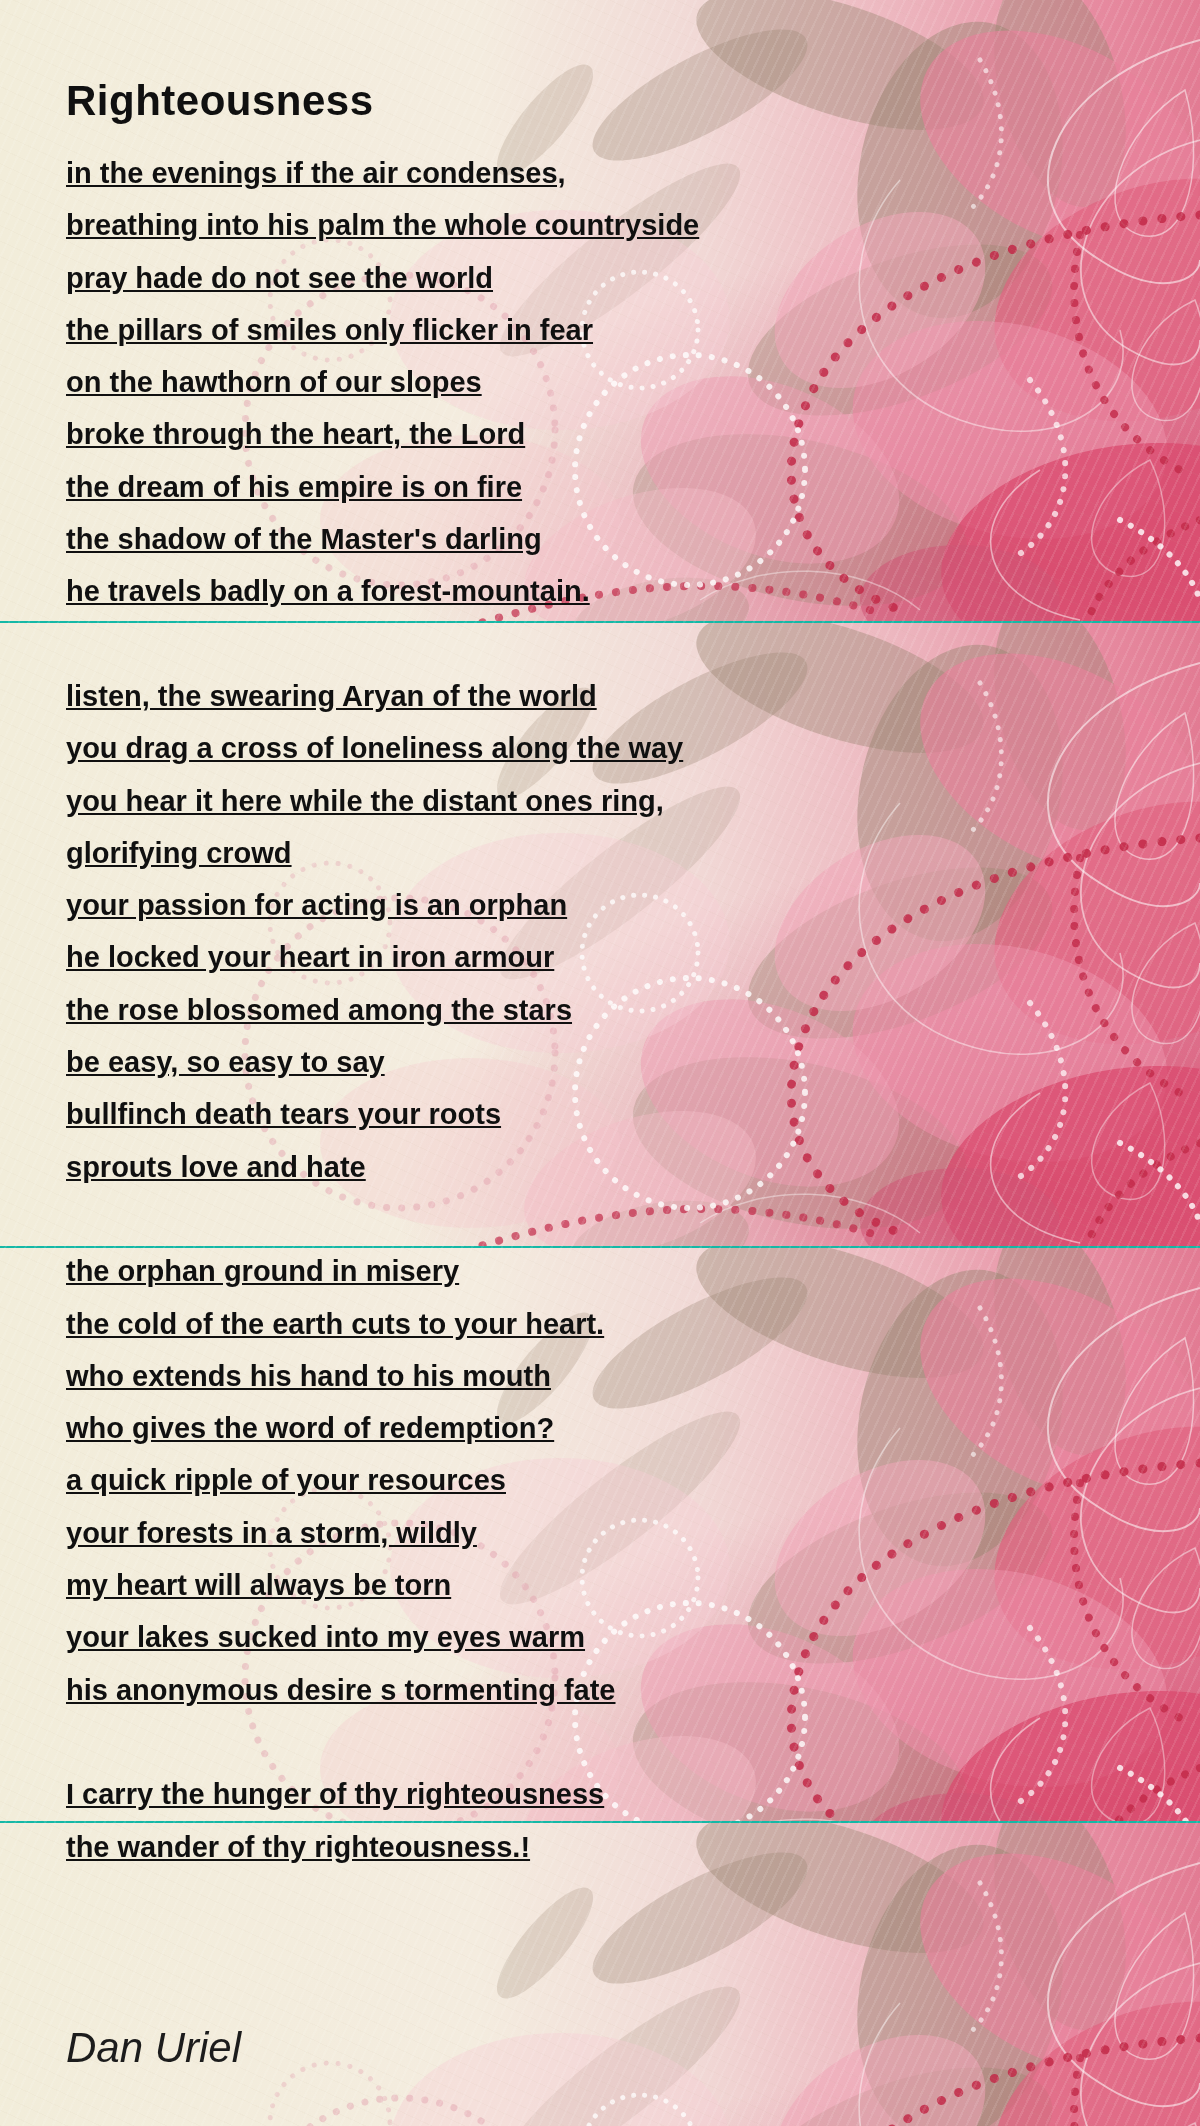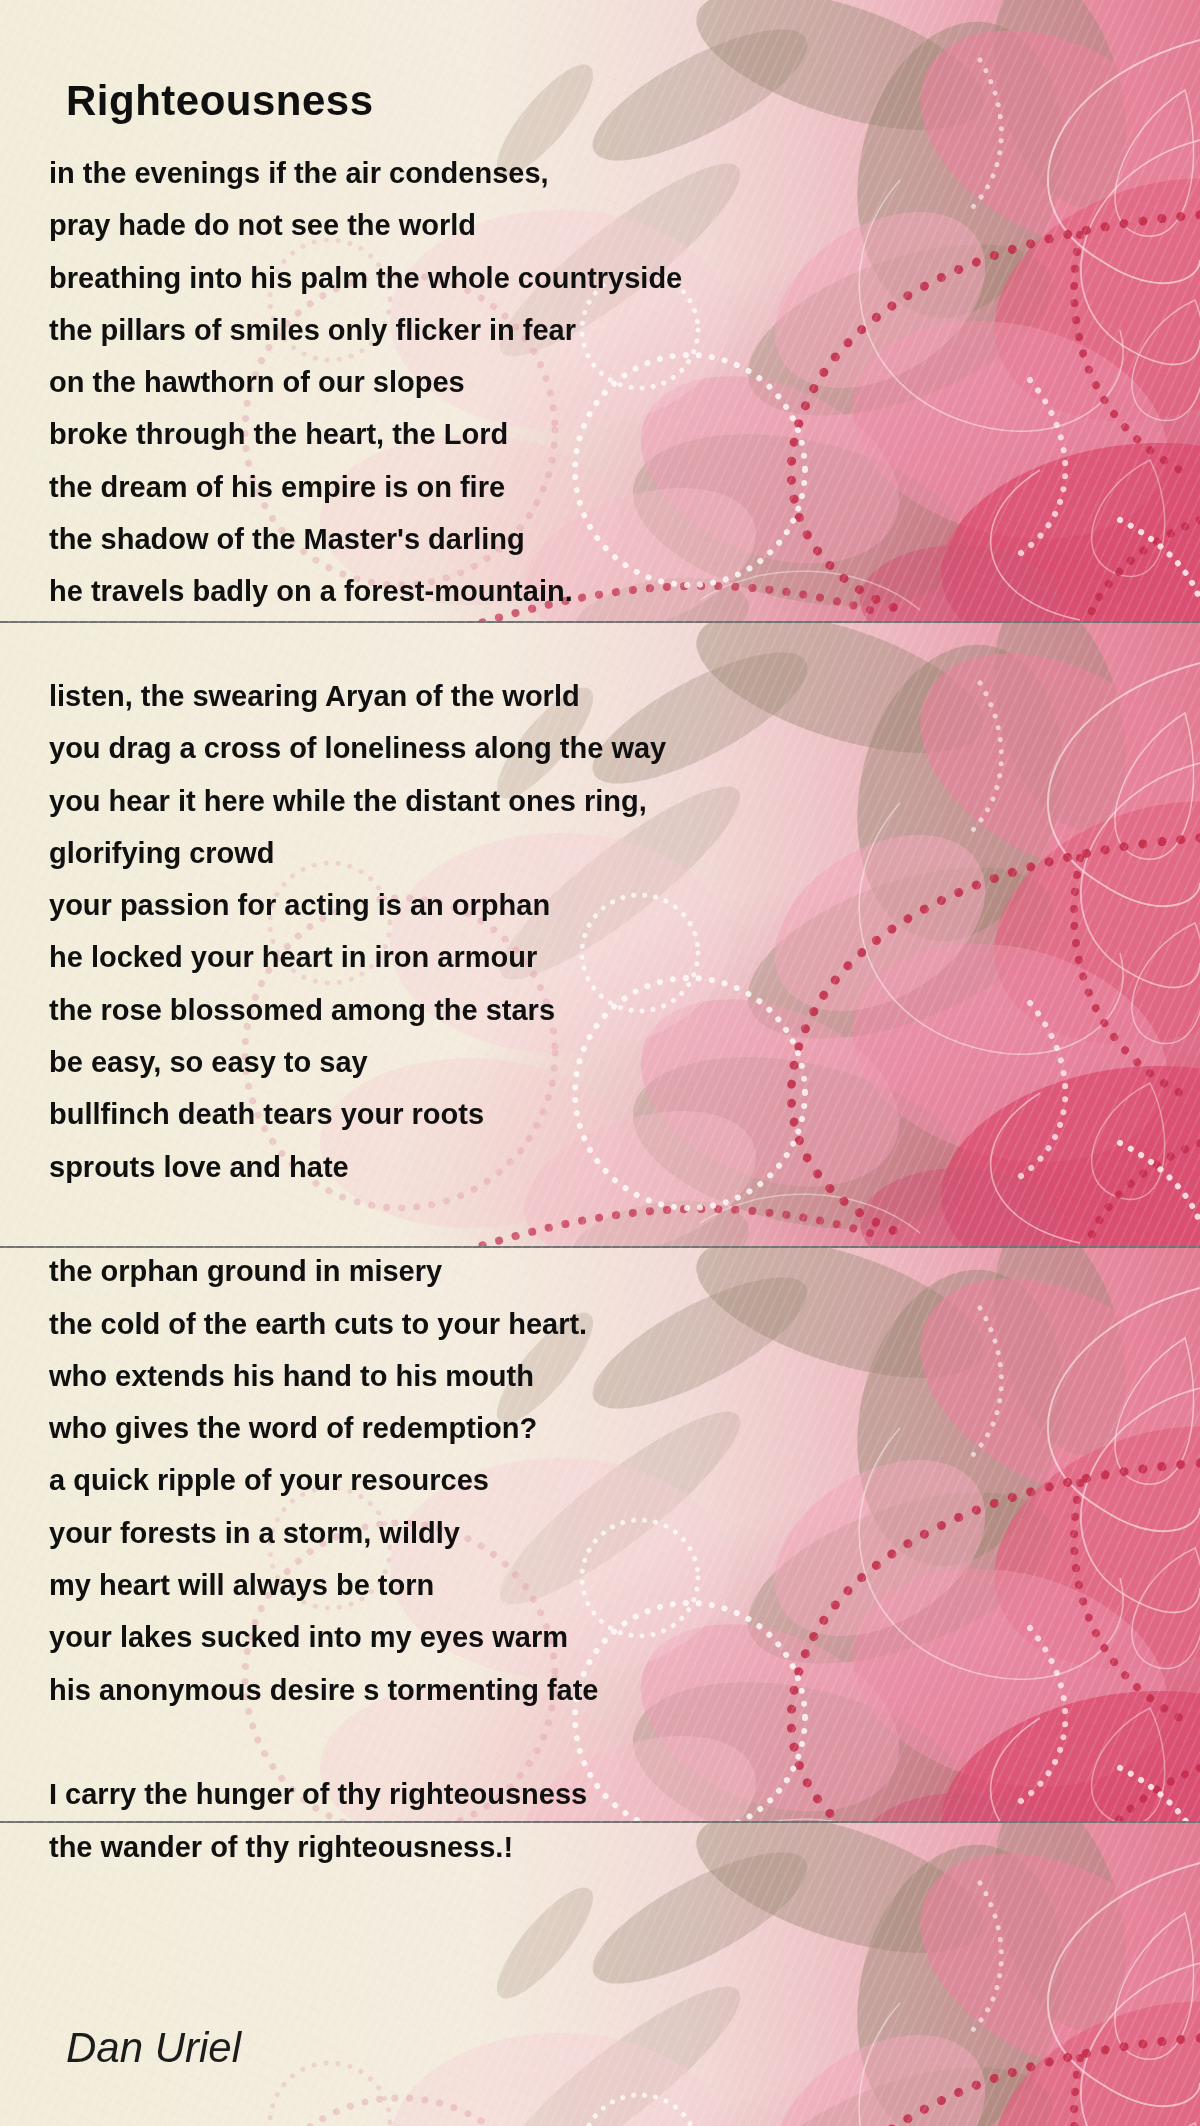--- a/index.html
+++ b/index.html
@@ -1,20 +1,20 @@
 <!DOCTYPE html>
 <html><head>
 <meta charset="utf-8">
 <style>
   html,body{margin:0;padding:0;background:#e8e2d2;}
   #canvas{
     position:relative;
     width:1200px;height:2126px;
     overflow:hidden;
-    background:#737373;
+    background:#14b8a6;
     font-family:"Liberation Sans", sans-serif;
   }
   
   .bg{position:absolute;inset:0;}
   .band{position:absolute;left:0;width:1200px;overflow:hidden;}
   .band svg{display:block;}
   .band-1{top:0;height:621px;}
   .band-2{top:623px;height:623px;}
   .band-3{top:1248px;height:573px;}
   .band-4{top:1823px;height:303px;}
@@ -25,21 +25,21 @@
       repeating-linear-gradient(115deg, rgba(255,255,255,0.10) 0 2px, rgba(255,255,255,0) 2px 9px),
       repeating-linear-gradient(25deg, rgba(190,170,140,0.05) 0 1px, rgba(255,255,255,0) 1px 14px);
   }
   
   .content{position:absolute;inset:0;color:#101010;}
   .title{
     position:absolute;left:66px;top:50px;
     font-size:42px;font-weight:bold;line-height:46px;
     letter-spacing:0.5px;
   }
-  .poem{position:absolute;left:49px;top:147px;}
+  .poem{position:absolute;left:66px;top:147px;text-decoration:underline;}
   .stanza{font-size:29px;font-weight:bold;line-height:52.3px;}
   .stanza + .stanza{margin-top:52.3px;}
   .line{white-space:pre;}
   .author{
     position:absolute;left:66px;top:2024px;
     font-size:42px;font-style:italic;font-weight:normal;
     color:#1c1c1c;line-height:48px;text-align:right;
   }
 </style>
 </head>
@@ -148,22 +148,22 @@
     </div>
     <div class="texture"></div>
   </div>
 
   <div class="content">
     <h1 class="title">Righteousness</h1>
 
     <div class="poem">
       <div class="stanza">
         <div class="line">in the evenings if the air condenses,</div>
+        <div class="line">breathing into his palm the whole countryside</div>
         <div class="line">pray hade do not see the world</div>
-        <div class="line">breathing into his palm the whole countryside</div>
         <div class="line">the pillars of smiles only flicker in fear</div>
         <div class="line">on the hawthorn of our slopes</div>
         <div class="line">broke through the heart, the Lord</div>
         <div class="line">the dream of his empire is on fire</div>
         <div class="line">the shadow of the Master's darling</div>
         <div class="line">he travels badly on a forest-mountain.</div>
       </div>
       <div class="stanza">
         <div class="line">listen, the swearing Aryan of the world</div>
         <div class="line">you drag a cross of loneliness along the way</div>

